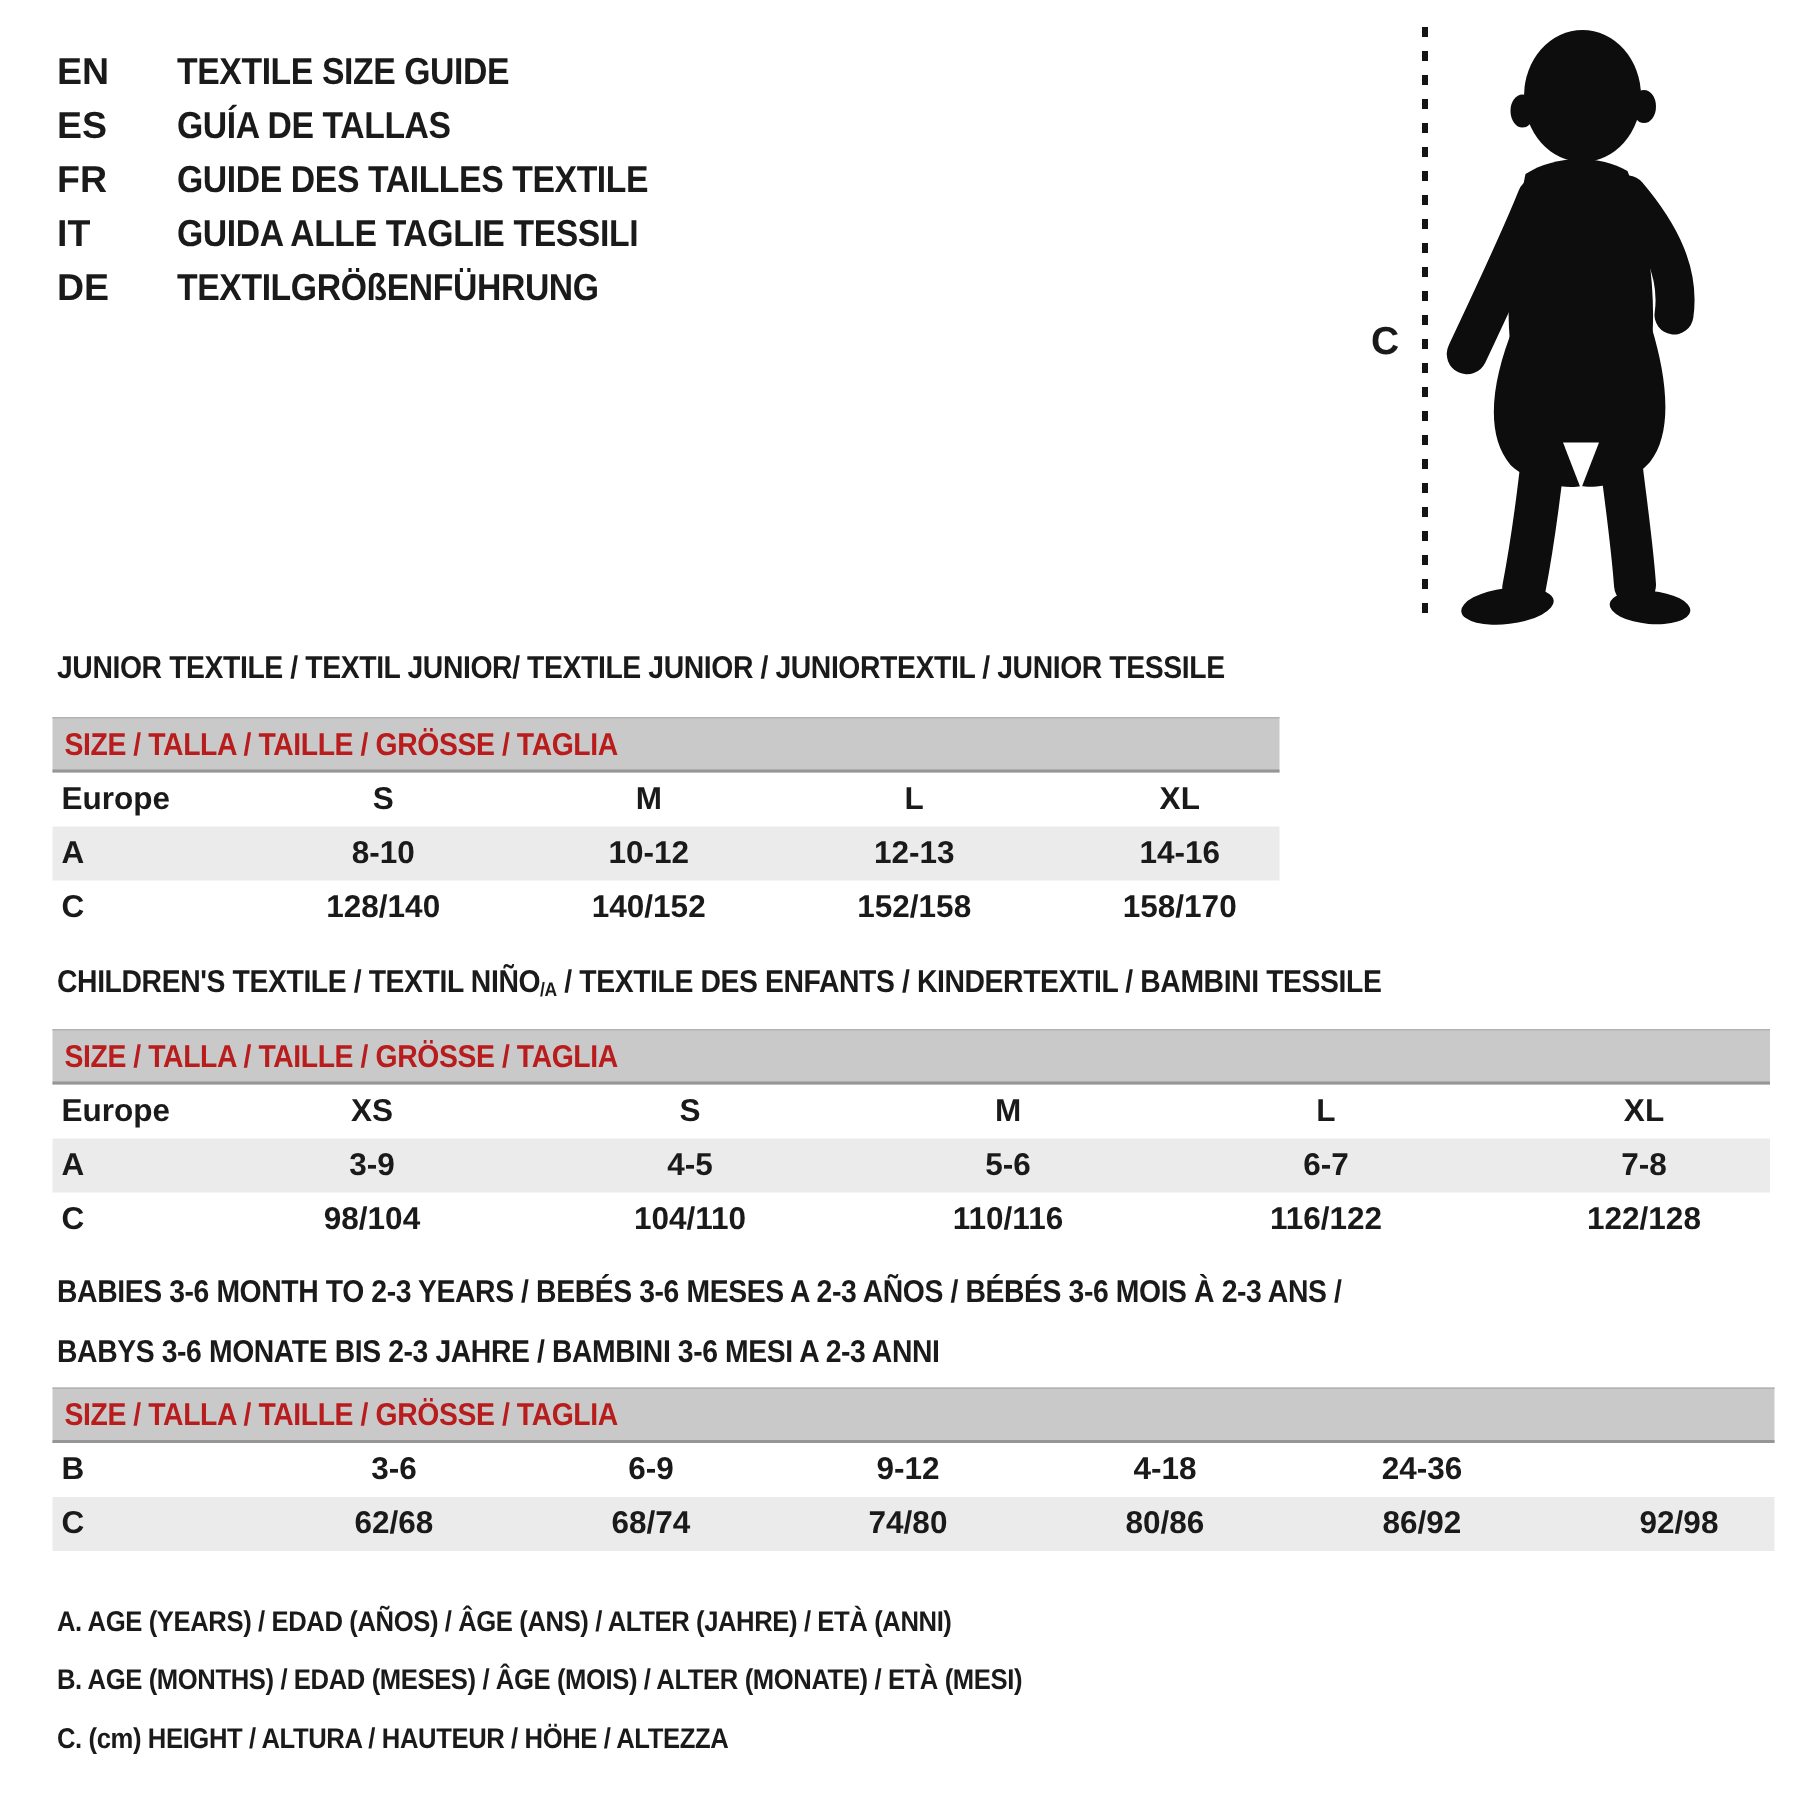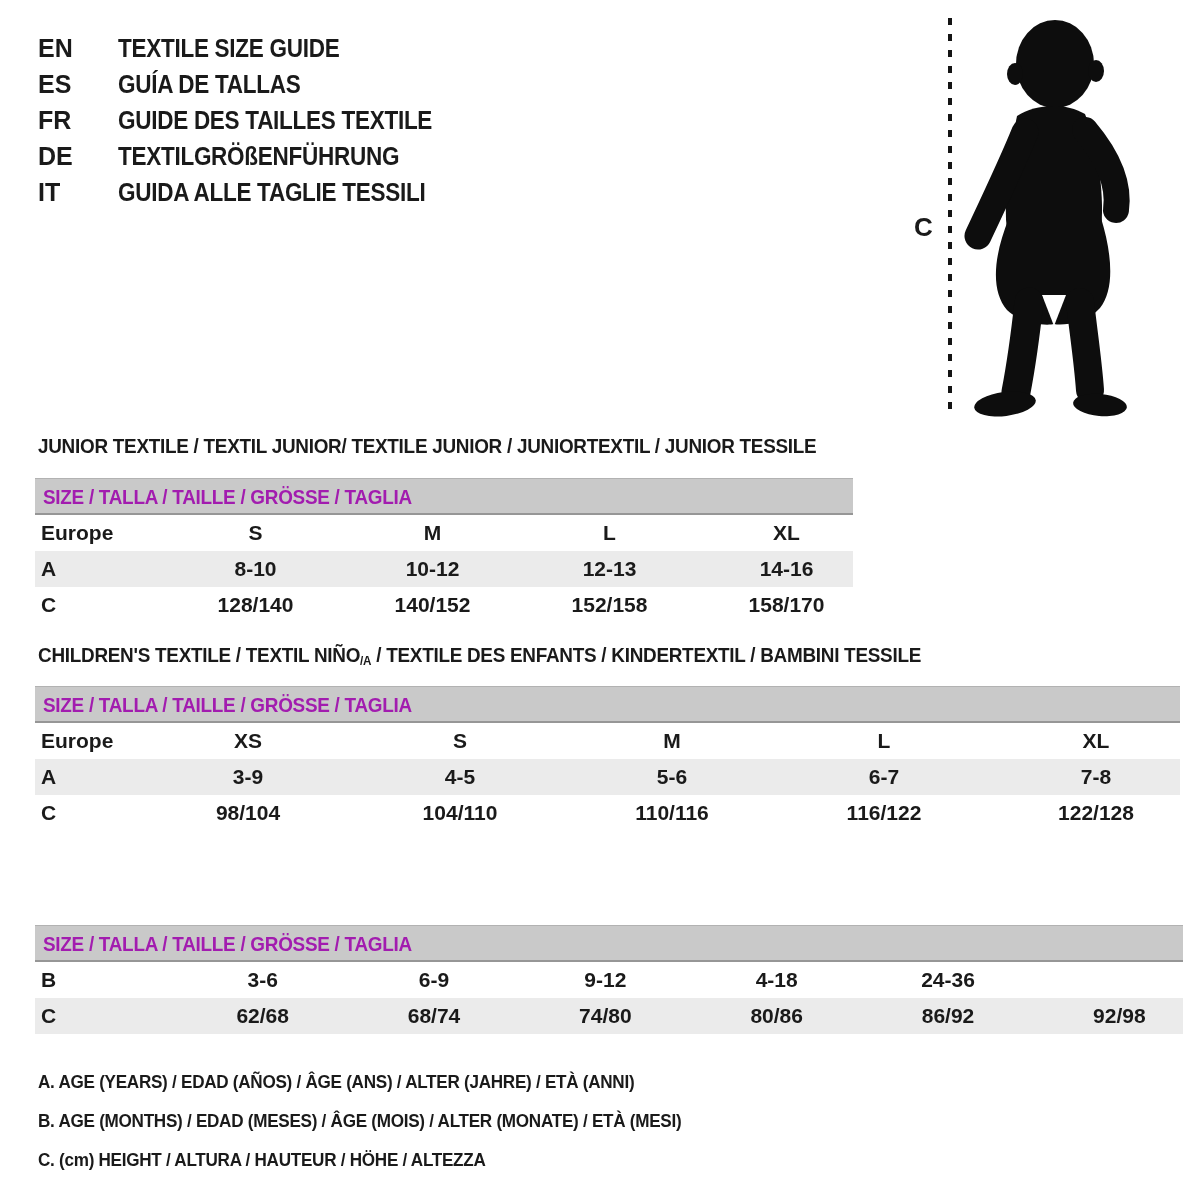--- a/index.html
+++ b/index.html
@@ -25,21 +25,21 @@
   #junior-heading{top:434px;}
   #children-heading{top:643px;text-align:right;}
   #babies-heading{top:842px;line-height:40px;}
   .sub{font-size:13px;position:relative;top:3px;}
 
   
   .size-table{position:absolute;left:35px;}
   #junior-table{top:478px;width:818px;}
   #children-table{top:686px;width:1145px;}
   #babies-table{top:925px;width:1148px;}
-  .size-bar{height:37px;line-height:35px;background:#c9c9c9;color:#a21caf;font-weight:700;font-size:21px;
+  .size-bar{height:37px;line-height:35px;background:#c9c9c9;color:#b91c1c;font-weight:700;font-size:21px;
     padding-left:8px;box-sizing:border-box;border-top:1px solid #b2b2b2;border-bottom:2px solid #969696;}
   .trow{display:grid;height:36px;line-height:36px;font-size:21px;font-weight:700;gap:44px;}
   .cols-4{grid-template-columns:110px repeat(4,1fr);}
   .cols-5{grid-template-columns:85px repeat(5,1fr);}
   .cols-6{grid-template-columns:120px repeat(6,1fr);}
   .trow .rl{padding-left:6px;text-align:left;}
   .trow .cell{text-align:center;}
   .shaded{background:#ebebeb;}
 
   
@@ -58,26 +58,26 @@
     </div>
     <div class="lang-row">
       <span class="lang-code">ES</span>
       <span class="hscale">GUÍA DE TALLAS</span>
     </div>
     <div class="lang-row">
       <span class="lang-code">FR</span>
       <span class="hscale">GUIDE DES TAILLES TEXTILE</span>
     </div>
     <div class="lang-row">
+      <span class="lang-code">IT</span>
+      <span class="hscale">GUIDA ALLE TAGLIE TESSILI</span>
+    </div>
+    <div class="lang-row">
       <span class="lang-code">DE</span>
       <span class="hscale">TEXTILGRÖßENFÜHRUNG</span>
-    </div>
-    <div class="lang-row">
-      <span class="lang-code">IT</span>
-      <span class="hscale">GUIDA ALLE TAGLIE TESSILI</span>
     </div>
   </div>
 
   <div class="c-label">C</div>
   <div class="measure-line"></div>
   <svg class="baby-svg" width="180" height="405" viewBox="0 0 180 405">
     <g fill="#0d0d0d" stroke="none">
       <ellipse cx="92" cy="50" rx="39" ry="44"></ellipse>
       <ellipse cx="52" cy="60" rx="8" ry="11"></ellipse>
       <ellipse cx="133" cy="57" rx="8" ry="11"></ellipse>
@@ -149,20 +149,24 @@
     <div class="trow cols-5">
       <div class="rl">C</div>
       <div class="cell">98/104</div>
       <div class="cell">104/110</div>
       <div class="cell">110/116</div>
       <div class="cell">116/122</div>
       <div class="cell">122/128</div>
     </div>
   </div>
 
+  <div class="section-heading" id="babies-heading">
+    <div><span class="hscale">BABIES 3-6 MONTH TO 2-3 YEARS / BEBÉS 3-6 MESES A 2-3 AÑOS / BÉBÉS 3-6 MOIS À 2-3 ANS /</span></div>
+    <div><span class="hscale">BABYS 3-6 MONATE BIS 2-3 JAHRE / BAMBINI 3-6 MESI A 2-3 ANNI</span></div>
+  </div>
   <div class="size-table" id="babies-table">
     <div class="size-bar">
       <span class="hscale">SIZE / TALLA / TAILLE / GRÖSSE / TAGLIA</span>
     </div>
     <div class="trow cols-6">
       <div class="rl">B</div>
       <div class="cell">3-6</div>
       <div class="cell">6-9</div>
       <div class="cell">9-12</div>
       <div class="cell">4-18</div>

